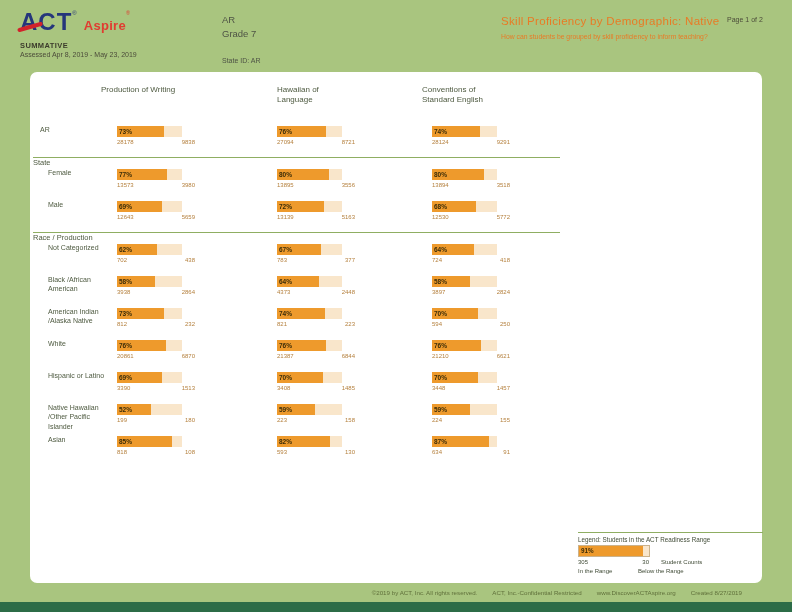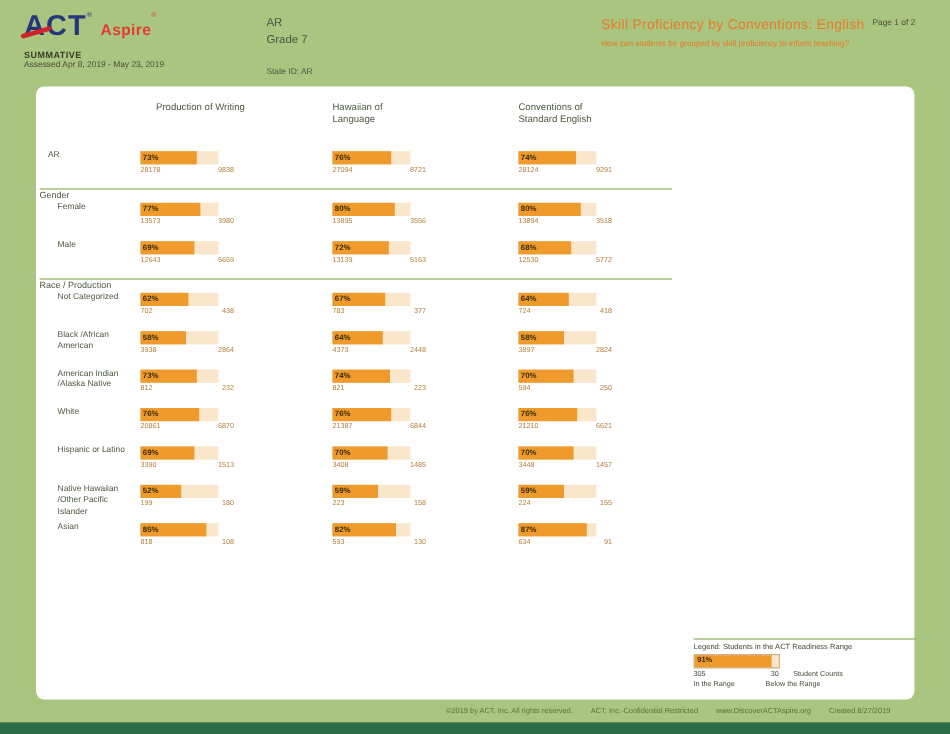--- a/index.html
+++ b/index.html
@@ -21,21 +21,21 @@
   .org-block{position:absolute;left:222px;top:14px;color:#4e5345;}
   .org-name{font-size:9.5px;margin-bottom:3px;}
   .org-grade{font-size:9.5px;margin-bottom:18px;}
   .org-state{font-size:7px;}
   .report-title{position:absolute;left:501px;top:15px;font-size:11.5px;color:#e87b26;letter-spacing:.3px;}
   .report-subtitle{position:absolute;left:501px;top:32px;width:228px;font-size:6.8px;line-height:1.35;color:#e87b26;}
   .page-num{position:absolute;left:727px;top:16px;font-size:7px;color:#4c4c3a;}
   
   .card{position:absolute;left:30px;top:72px;width:732px;height:511px;background:#ffffff;border-radius:7px;}
   .col-head{position:absolute;top:13px;font-size:8px;color:#4e5a40;white-space:pre-line;line-height:1.3;}
-  .ch0{left:100px;} .ch1{left:247px;} .ch2{left:402px;}
+  .ch0{left:71px;} .ch1{left:247px;} .ch2{left:392px;}
   #rows{position:absolute;left:0;top:0;width:100%;height:100%;}
   .divider{position:absolute;left:3px;width:527px;height:1px;background:#8fae62;}
   .section-label{position:absolute;left:3px;font-size:7.5px;color:#4e5a40;}
   .row-label{position:absolute;left:10px;width:74px;font-size:7px;color:#4e5a40;white-space:pre-line;line-height:1.35;}
   .row-label.indent{left:18px;}
   .bar-cell{position:absolute;width:80px;height:22px;}
   .bar-track{position:relative;width:65px;height:11px;background:#f9e6cb;}
   .bar-fill{height:100%;background:#ee9a2c;}
   .pct{position:absolute;left:2px;top:0;line-height:11px;font-size:6.5px;font-weight:bold;color:#3a2c08;}
   .counts{position:absolute;left:0;top:13px;width:78px;display:flex;justify-content:space-between;font-size:6px;color:#b5813f;}
@@ -63,21 +63,21 @@
   </div>
   <div class="program">SUMMATIVE</div>
   <div class="assessed">Assessed Apr 8, 2019 - May 23, 2019</div>
 
   <div class="org-block">
     <div class="org-name">AR</div>
     <div class="org-grade">Grade 7</div>
     <div class="org-state">State ID: AR</div>
   </div>
 
-  <div class="report-title">Skill Proficiency by Conventions: English</div>
+  <div class="report-title">Skill Proficiency by Demographic: Native</div>
   <div class="report-subtitle">How can students be grouped by skill proficiency to inform teaching?</div>
   <div class="page-num">Page 1 of 2</div>
 
   <div class="card">
     <div class="col-head ch0">Production of Writing</div>
     <div class="col-head ch1">Hawaiian of
 Language</div>
     <div class="col-head ch2">Conventions of
 Standard English</div>
 
@@ -107,21 +107,21 @@
           <div class="bar-track">
             <div class="bar-fill" style="width: 74%;"></div>
             <span class="pct">74%</span>
           </div>
           <div class="counts">
             <span>28124</span>
             <span>9291</span>
           </div>
         </div>
         <div class="divider" style="top: 85px;"></div>
-        <div class="section-label" style="top: 86px;">Gender</div>
+        <div class="section-label" style="top: 86px;">State</div>
         <div class="row-label indent" style="top: 96px;">Female</div>
         <div class="bar-cell" style="left: 87px; top: 97px;">
           <div class="bar-track">
             <div class="bar-fill" style="width: 77%;"></div>
             <span class="pct">77%</span>
           </div>
           <div class="counts">
             <span>13573</span>
             <span>3980</span>
           </div>

